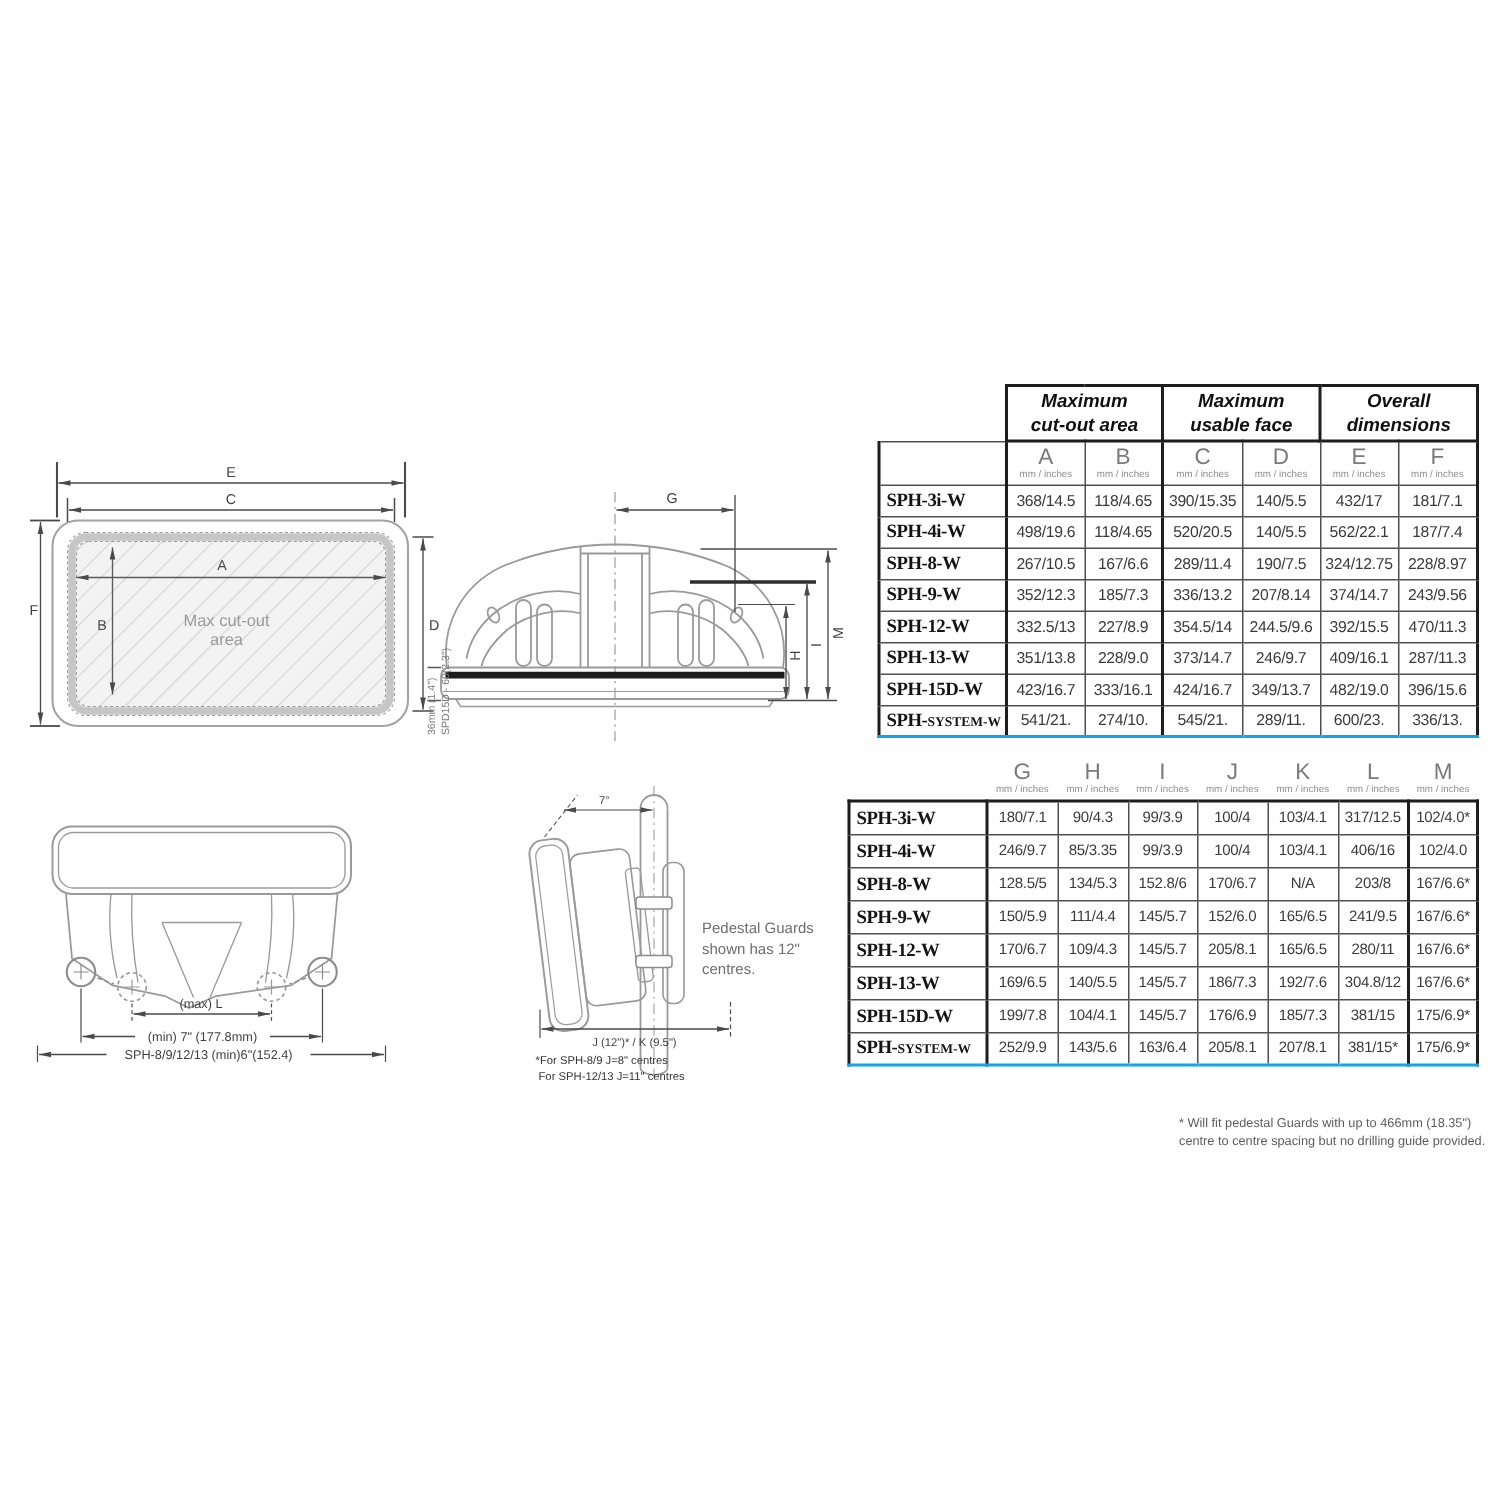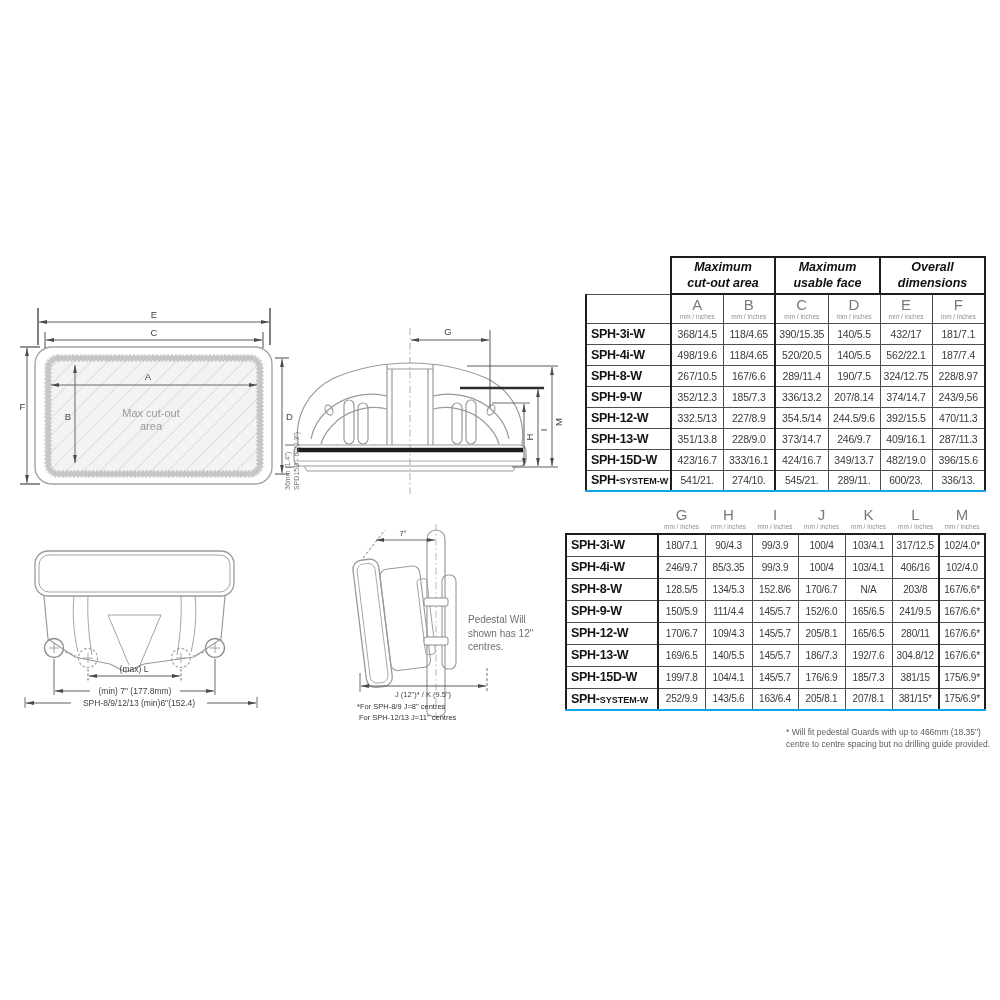--- a/index.html
+++ b/index.html
@@ -20,32 +20,32 @@
   .spec .lt { font-size:15px; color:#7a7a7a; line-height:1.05; }
   .spec .un { font-size:6.5px; color:#8f8f8f; line-height:1.1; }
   .spec td.model {
     text-align:left; padding-left:4px; font-weight:700; font-size:12.5px;
     color:#141414; letter-spacing:-0.3px; white-space:nowrap;
   }
   .spec td.model .sm { font-size:9px; letter-spacing:0; }
   .spec td.val { font-size:10.5px; color:#3a3a3a; letter-spacing:-0.2px; white-space:nowrap; }
   .t2 td.val { font-size:10px; }
   .spec td.heavy-r { border-right:2px solid #1d1d1d; }
-  .spec td.edge-l { border-left:2px solid #1d1d1d; }
+  .spec td.edge-l { border-left:2px solid #1d1d1d;font-family:Liberation Serif, serif; }
   .spec td.edge-r { border-right:2px solid #1d1d1d; }
   .spec td.edge-t { border-top:2px solid #1d1d1d; }
   .spec td.edge-b { border-bottom:2px solid #0ea5e9; }
   .t1 tr.group-row { height:37px; }
   .t1 tr.letter-row { height:29px; }
   .t1 tr.data-row { height:21px; }
   .t2 tr.letter-row { height:30px; }
   .t2 tr.data-row { height:22px; }
 
   
-  .footnote { font-size:8.5px; color:#5c5c5c; line-height:11.5px; width:210px; }
+  .footnote { font-size:8.5px; color:#5c5c5c; line-height:11.5px; width:210px;margin-top:16px; }
   .caption  { font-size:10px; color:#6e6e6e; line-height:13.5px; }
 
   svg text { font-family:"Liberation Sans", sans-serif; }
 </style>
 </head>
 <body>
 
 <svg class="abs" style="left:18px; top:298px;" width="276" height="215" viewBox="0 0 276 215">
   <defs>
     <pattern id="hatch1" width="12" height="12" patternUnits="userSpaceOnUse" patternTransform="rotate(45)">
@@ -252,21 +252,21 @@
 
   <line x1="15" y1="155" x2="15" y2="174" stroke="#4a4a4a" stroke-width="0.8"></line>
   <line x1="142" y1="150" x2="142" y2="174" stroke="#4a4a4a" stroke-width="0.8" stroke-dasharray="3,2"></line>
   <line x1="16" y1="168" x2="141" y2="168" stroke="#4a4a4a" stroke-width="0.9" marker-start="url(#s-s)" marker-end="url(#s-e)"></line>
   <text x="78" y="179" font-size="7.5" fill="#3f3f3f" text-anchor="middle">J (12")* / K (9.5")</text>
   <text x="12" y="191" font-size="7.5" fill="#333">*For SPH-8/9  J=8" centres</text>
   <text x="14" y="202" font-size="7.5" fill="#333">For SPH-12/13  J=11" centres</text>
 </svg>
 
 <div class="abs caption" style="left:468px; top:613px;">
-  <div>Pedestal Will</div>
+  <div>Pedestal Guards</div>
   <div>shown has 12"</div>
   <div>centres.</div>
 </div>
 
 <table class="abs spec t1" style="left:585px; top:256px;">
   <colgroup>
     <col style="width:85px">
       <col style="width:52px">
       <col style="width:52px">
     <col style="width:53px">

